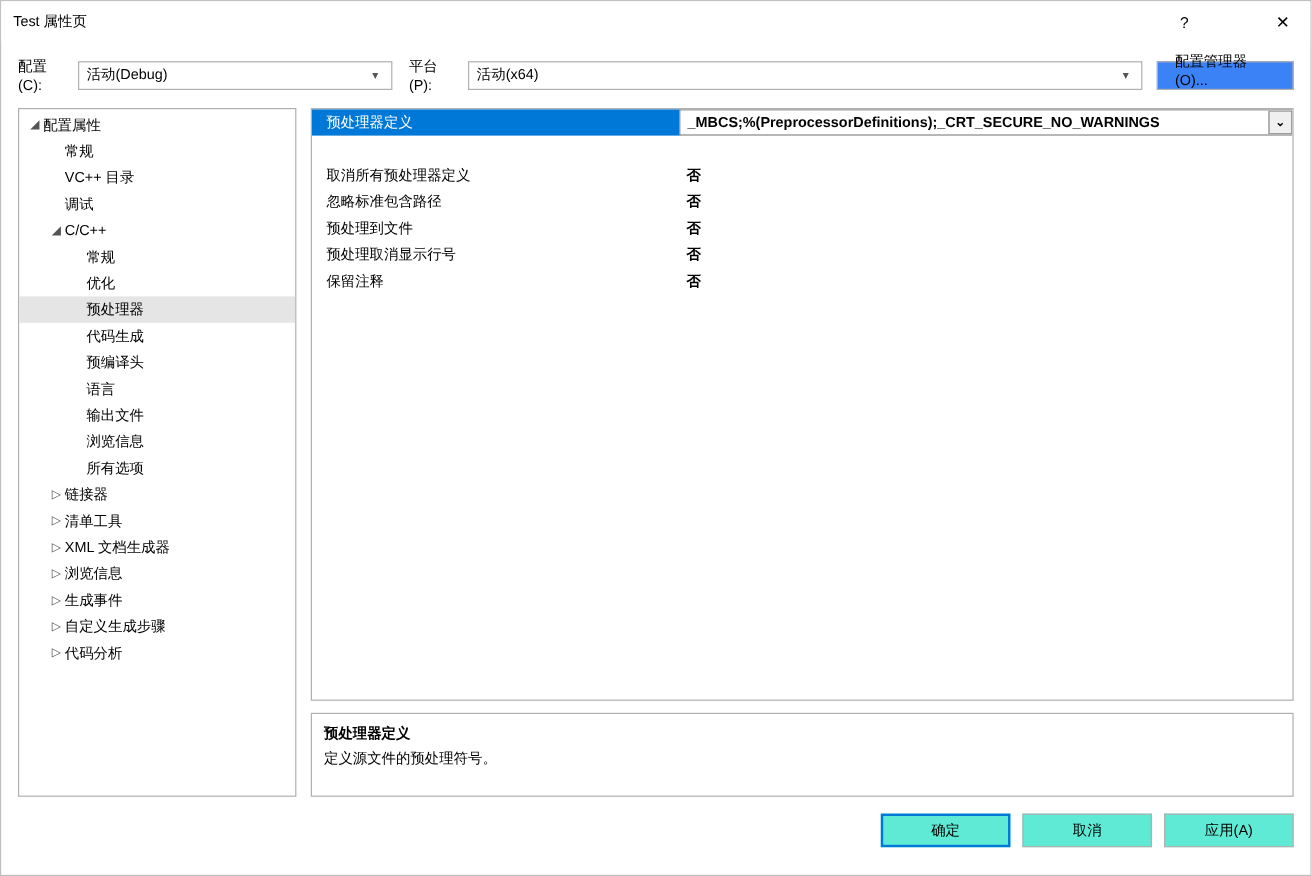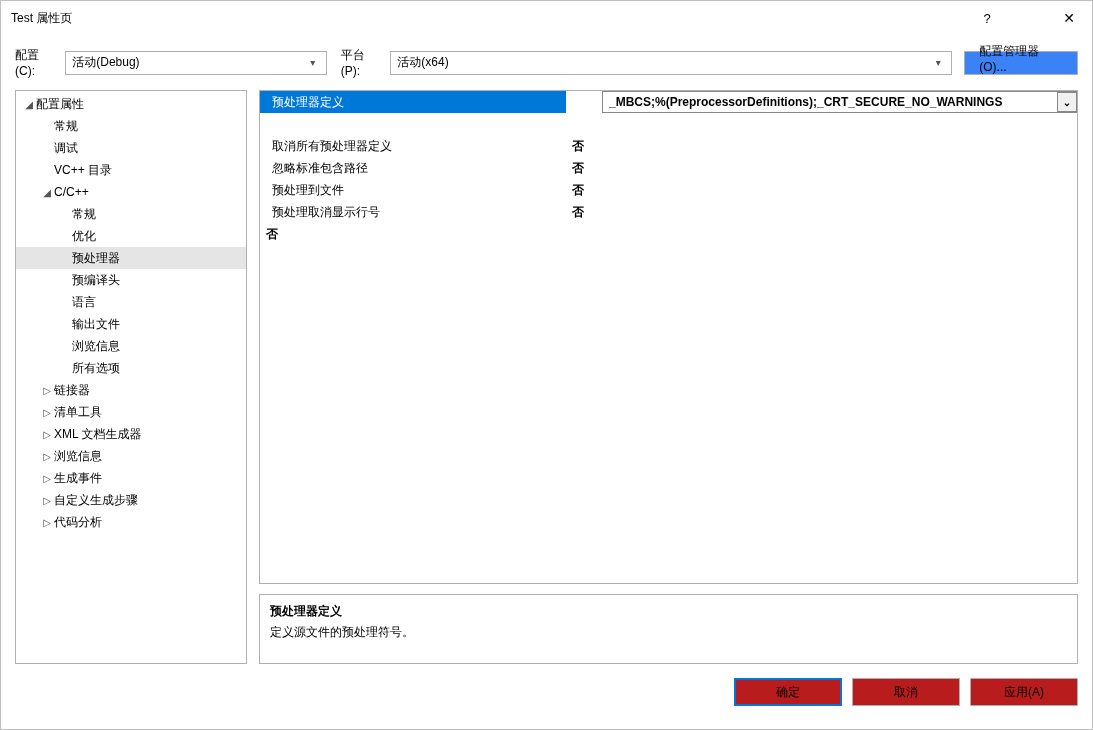--- a/index.html
+++ b/index.html
@@ -139,21 +139,20 @@
   font-weight: 600;
 }
 .grid-row.selected .cell-name {
   background: #0078d7;
   color: #fff;
 }
 .grid-row.selected .cell-value {
   border: 1px solid #888;
   border-right: none;
   padding-right: 22px;
-  margin-left: 36px;
 }
 .grid-row.selected .cell-value .drop {
   position: absolute;
   right: 0;
   top: 0;
   bottom: 0;
   width: 20px;
   border: 1px solid #888;
   display: flex;
   align-items: center;
@@ -173,21 +172,21 @@
   display: flex;
   justify-content: flex-end;
   align-items: center;
   padding: 14px 14px 0 14px;
   gap: 10px;
 }
 .footer .fbtn {
   width: 108px;
   height: 28px;
   border: 1px solid #b0b0b0;
-  background: #b91c1c;
+  background: #5eead4;
   display: inline-flex;
   align-items: center;
   justify-content: center;
   font-size: 12px;
 }
 .footer .fbtn.primary {
   border: 2px solid #0078d7;
 }
 </style>
 </head>
@@ -224,41 +223,45 @@
       <div class="tree-item depth0">
         <span class="expander">◢</span>
         <span>配置属性</span>
       </div>
       <div class="tree-item depth1">
         <span class="expander empty">◢</span>
         <span>常规</span>
       </div>
       <div class="tree-item depth1">
         <span class="expander empty">◢</span>
+        <span>VC++ 目录</span>
+      </div>
+      <div class="tree-item depth1">
+        <span class="expander empty">◢</span>
         <span>调试</span>
-      </div>
-      <div class="tree-item depth1">
-        <span class="expander empty">◢</span>
-        <span>VC++ 目录</span>
       </div>
       <div class="tree-item depth1">
         <span class="expander">◢</span>
         <span>C/C++</span>
       </div>
       <div class="tree-item depth2">
         <span class="expander empty">◢</span>
         <span>常规</span>
       </div>
       <div class="tree-item depth2">
         <span class="expander empty">◢</span>
         <span>优化</span>
       </div>
       <div class="tree-item depth2 selected">
         <span class="expander empty">◢</span>
         <span>预处理器</span>
+      </div>
+      <div class="tree-item depth2">
+        <span class="expander empty">◢</span>
+        <span>代码生成</span>
       </div>
       <div class="tree-item depth2">
         <span class="expander empty">◢</span>
         <span>预编译头</span>
       </div>
       <div class="tree-item depth2">
         <span class="expander empty">◢</span>
         <span>语言</span>
       </div>
       <div class="tree-item depth2">
@@ -336,20 +339,21 @@
             <span>否</span>
           </div>
         </div>
         <div class="grid-row">
           <div class="cell-name">预处理取消显示行号</div>
           <div class="cell-value">
             <span>否</span>
           </div>
         </div>
         <div class="grid-row">
+          <div class="cell-name">保留注释</div>
           <div class="cell-value">
             <span>否</span>
           </div>
         </div>
       </div>
     <div class="desc">
       <div class="desc-title">预处理器定义</div>
       <div class="desc-text">定义源文件的预处理符号。</div>
     </div>
   </div>

